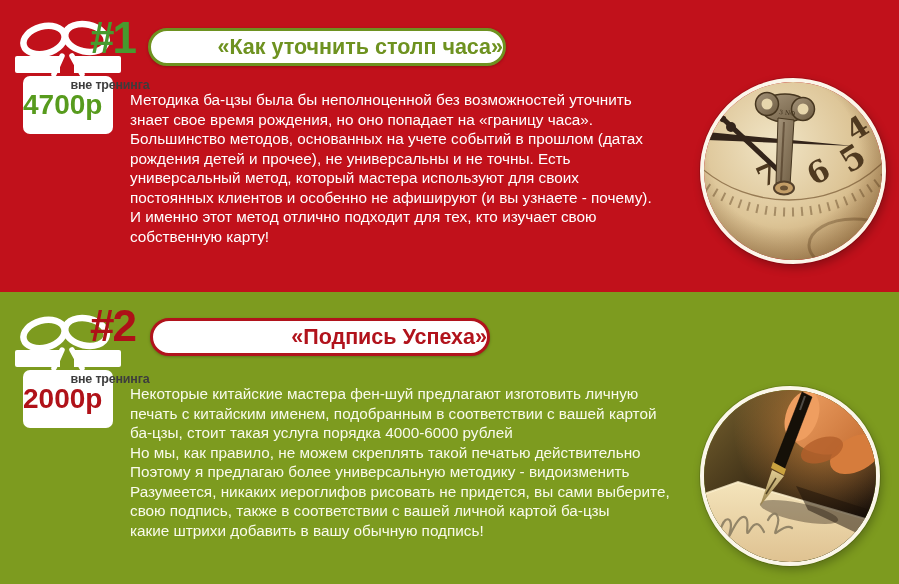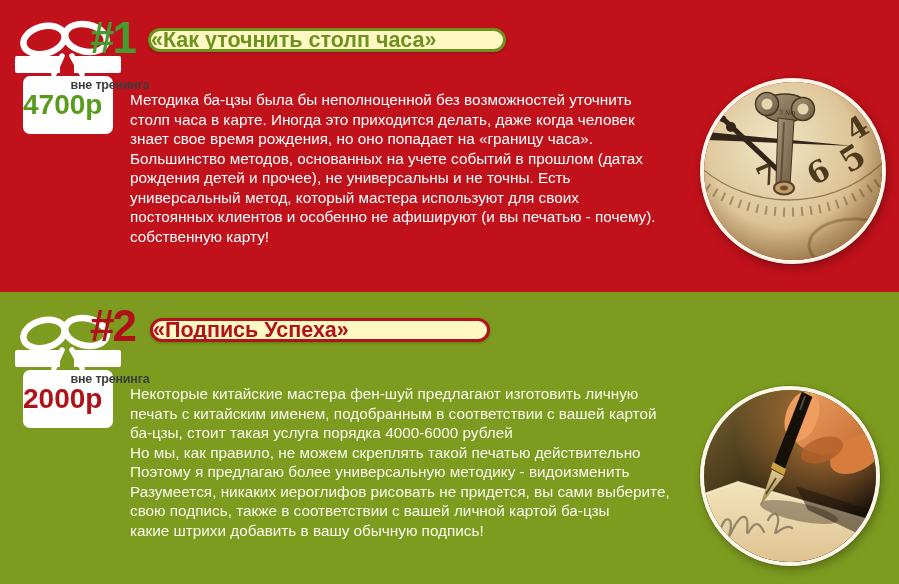--- a/index.html
+++ b/index.html
@@ -21,22 +21,22 @@
         font-size:28px;font-weight:700;line-height:1;}
   .band-red  .gift-price{color:var(--b1-price,#579b1d);}
   .band-green .gift-price{color:var(--b2-price,#b01219);}
 
   .bonus-num{position:absolute;left:90px;font-size:44px;font-weight:800;
         letter-spacing:-2px;line-height:1;}
   .band-red  .bonus-num{top:16px;color:var(--b1-number,#479a2e);}
   .band-green .bonus-num{top:12px;color:var(--b2-number,#ae1118);}
 
   
-  .pill{position:absolute;height:24px;background:#fef9c3;border-radius:23px;
-        display:flex;align-items:center;justify-content:flex-start;
+  .pill{position:absolute;height:38px;background:#ffffff;border-radius:23px;
+        display:flex;align-items:center;justify-content:flex-end;
         font-weight:700;font-size:21.5px;box-shadow:0 1px 3px rgba(0,0,0,.25);
         box-sizing:border-box;}
   .band-red  .pill{left:148px;top:28px;width:358px;
         border:3.5px solid var(--b1-title,#6e9220);color:var(--b1-title,#6e9220);}
   .band-green .pill{left:150px;top:26px;width:340px;
         border:3.5px solid var(--b2-title,#b1131c);color:var(--b2-title,#b1131c);}
 
   
   .bodytext{position:absolute;left:130px;font-size:15.3px;line-height:19.5px;}
   .band-red  .bodytext{top:90px;color:var(--body1-text,#ffffff);}
@@ -76,26 +76,26 @@
     </div>
 
     <div class="bonus-num">#1</div>
 
     <div class="pill">
       <span>«Как уточнить столп часа»</span>
     </div>
 
     <div class="bodytext">
         <div class="tline"><span>Методика ба-цзы была бы неполноценной без возможностей уточнить</span></div>
-        <div class="tline"><span>столп часа в карте. Иногда это приходится делать, даже когда человек</span></div>
         <div class="tline"><span>знает свое время рождения, но оно попадает на «границу часа».</span></div>
         <div class="tline"><span>Большинство методов, основанных на учете событий в прошлом (датах</span></div>
         <div class="tline"><span>рождения детей и прочее), не универсальны и не точны. Есть</span></div>
         <div class="tline"><span class="b">универсальный метод</span><span>, который мастера используют для своих</span></div>
-        <div class="tline"><span>постоянных клиентов и особенно не афишируют (и вы печатью - почему).</span></div>
+        <div class="tline"><span>постоянных клиентов и особенно не афишируют (и вы узнаете - почему).</span></div>
+        <div class="tline"><span>И именно этот метод отлично подходит для тех, кто изучает свою</span></div>
         <div class="tline"><span>собственную карту!</span></div>
       </div>
 
     <div class="photo photo-clock">
       <svg width="178" height="178" viewBox="0 0 178 178">
         <defs>
           <radialGradient id="face" cx="40%" cy="35%" r="80%">
             <stop offset="0%" stop-color="#f1e5c6"></stop>
             <stop offset="55%" stop-color="#ddc597"></stop>
             <stop offset="100%" stop-color="#b98f59"></stop>

